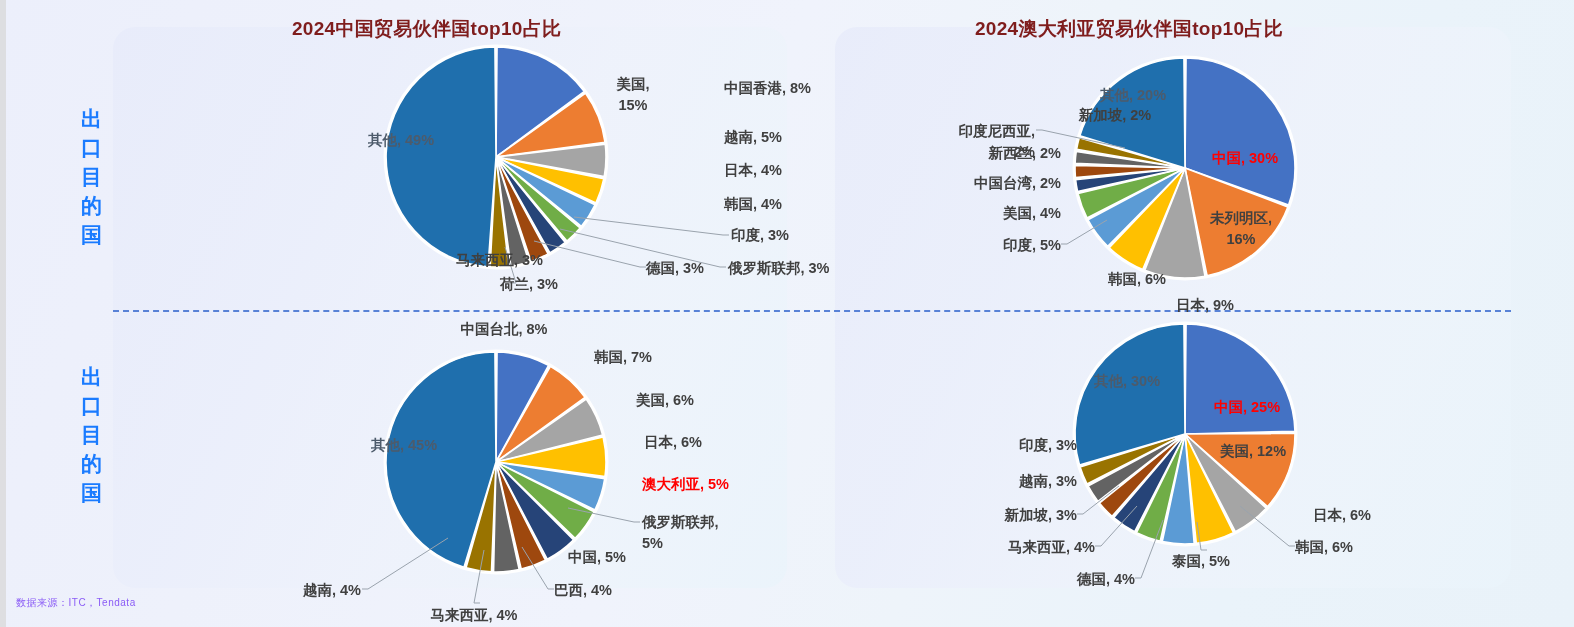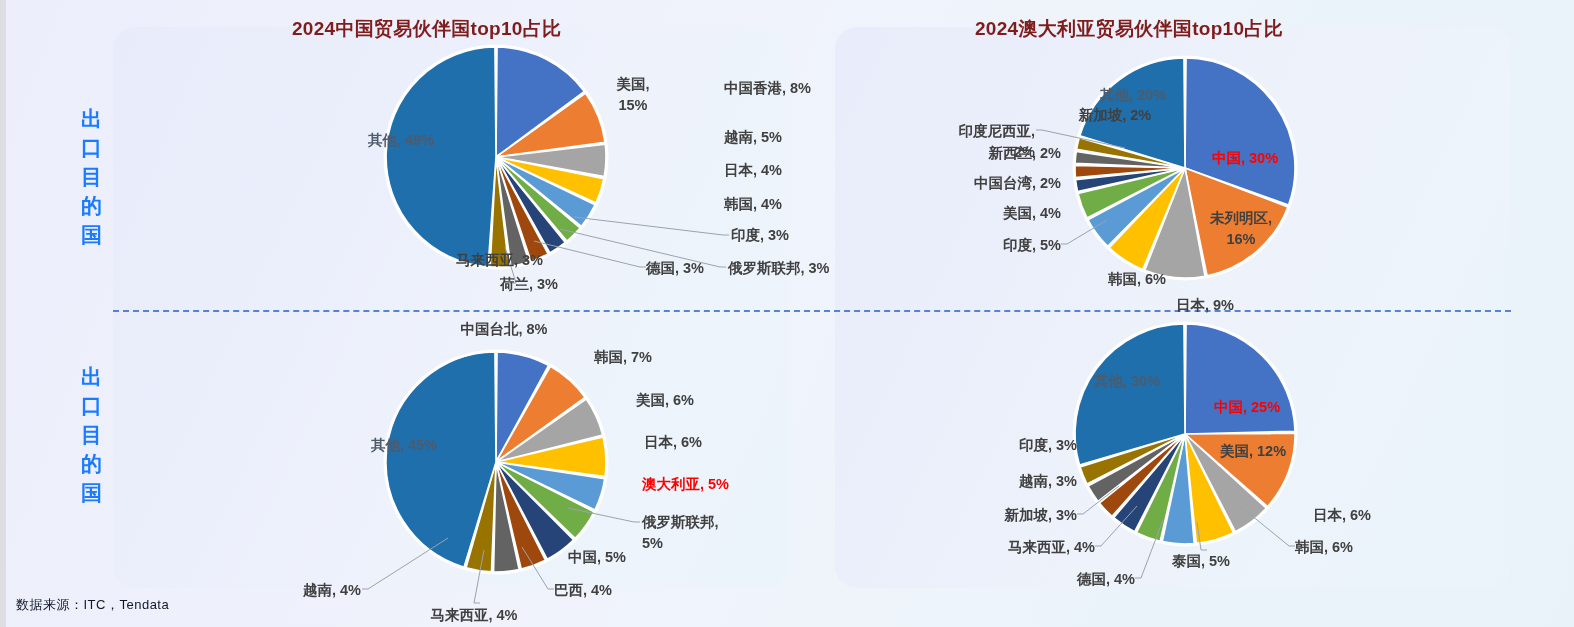--- a/index.html
+++ b/index.html
@@ -22,21 +22,21 @@
   .title-right{left:975px;}
 
   .rowlabel{position:absolute;width:34px;font-size:21px;font-weight:bold;color:#1a7bff;
     line-height:29px;text-align:center;letter-spacing:1px;}
   .rowlabel-export{left:75px;top:104px;text-align:center;}
   .rowlabel-import{left:75px;top:362px;}
 
   .divider{position:absolute;left:113px;top:310px;width:1398px;height:0;
     border-top:2px dashed #3f6fd0;opacity:.85;}
 
-  .source{position:absolute;left:16px;top:596px;font-size:13px;color:#0f172a;letter-spacing:.5px;}
+  .source{position:absolute;left:16px;top:596px;font-size:10px;color:#8b5cf6;letter-spacing:.5px;}
 
   .chart{position:absolute;}
   .chart svg{display:block;overflow:visible;}
 
   .lbl{font-family:"Liberation Sans","DejaVu Sans",sans-serif;font-size:14.5px;font-weight:bold;
     fill:#404040;}
   .lbl.hl{fill:#ff0000;}
   .lbl.other{fill:#4d5b6b;}
   .lead{stroke:#9aa3ad;stroke-width:1;fill:none;}
 </style>

